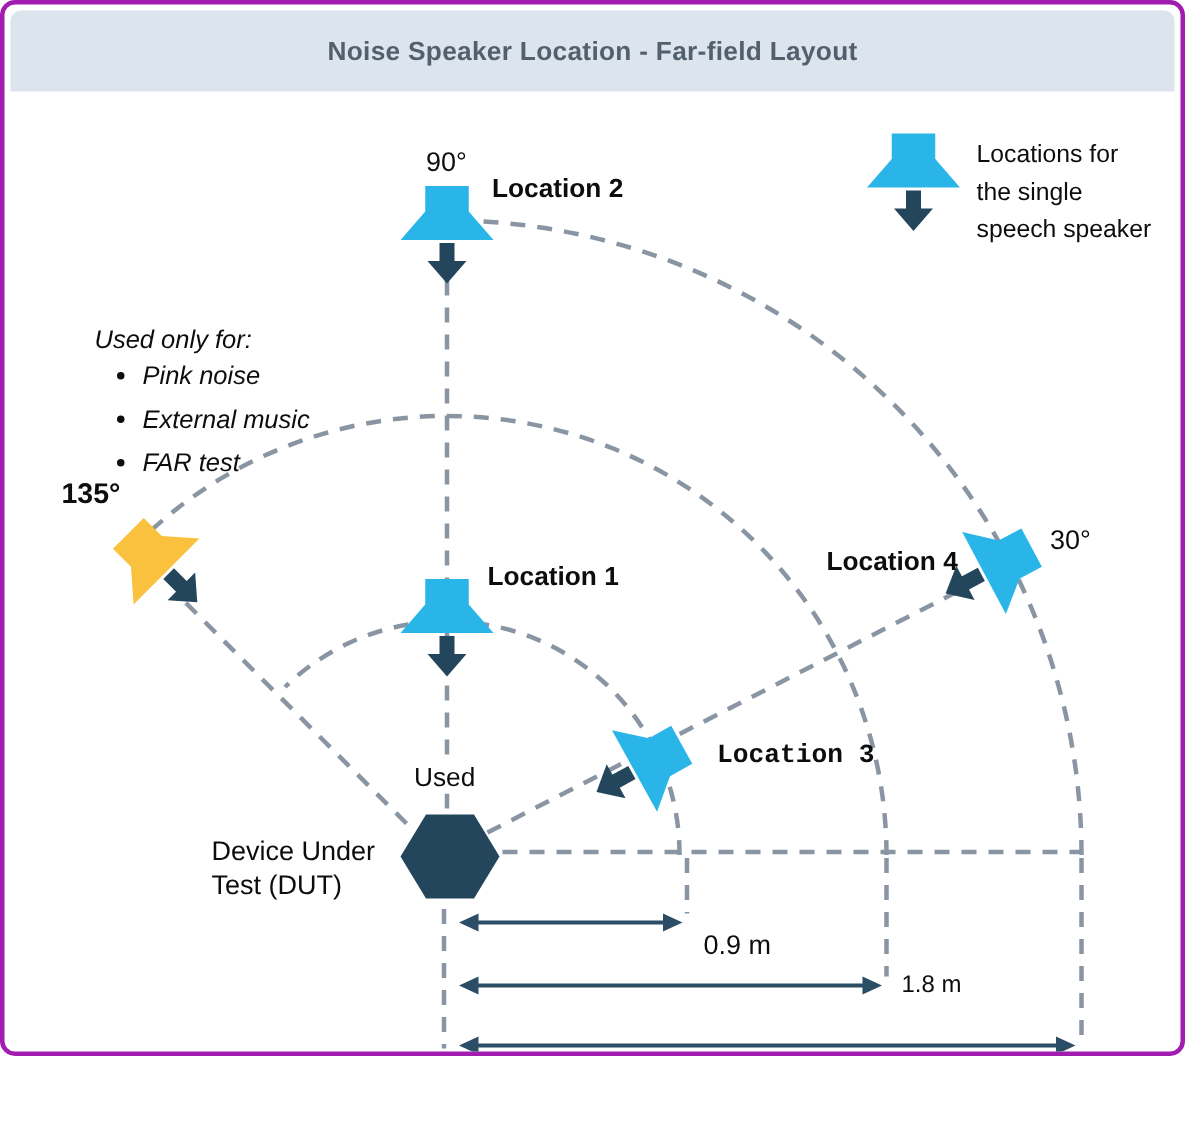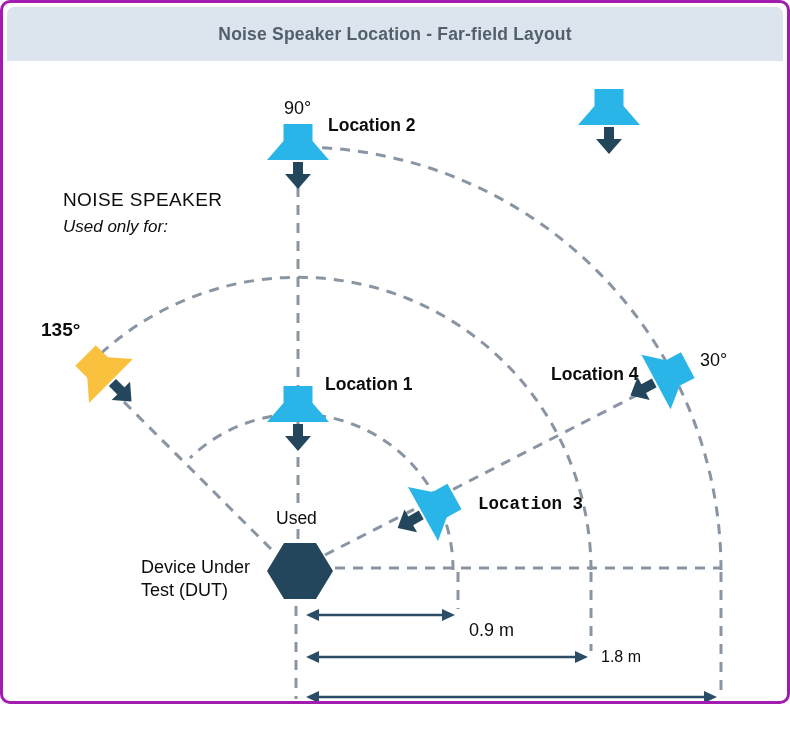--- a/index.html
+++ b/index.html
@@ -113,23 +113,28 @@
         <use href="#speaker" fill="#2ab5e8"></use>
       </g>
       <g transform="translate(108,378) rotate(-45)">
         <use href="#speaker" fill="#f9c13d"></use>
       </g>
     </g>
   </svg>
 
   <div class="lbl lbl-90">90°</div>
   <div class="lbl lbl-loc2 b">Location 2</div>
+  <div class="lbl lbl-legend">Locations for the single speech speaker</div>
 
-  <div class="lbl lbl-noise-head">NOISE SPEAKER</div>
   <div class="lbl lbl-noise-sub it">Used only for:</div>
+  <ul class="noise-bullets">
+    <li>Pink noise</li>
+    <li>External music</li>
+    <li>FAR test</li>
+  </ul>
 
   <div class="lbl lbl-135 b">135°</div>
   <div class="lbl lbl-loc1 b">Location 1</div>
   <div class="lbl lbl-loc4 b">Location 4</div>
   <div class="lbl lbl-30">30°</div>
   <div class="lbl lbl-loc3 b">Location 3</div>
 
   <div class="lbl lbl-front">Used</div>
   <div class="lbl lbl-dut"><span>Device Under</span><br><span>Test (DUT)</span></div>
 

